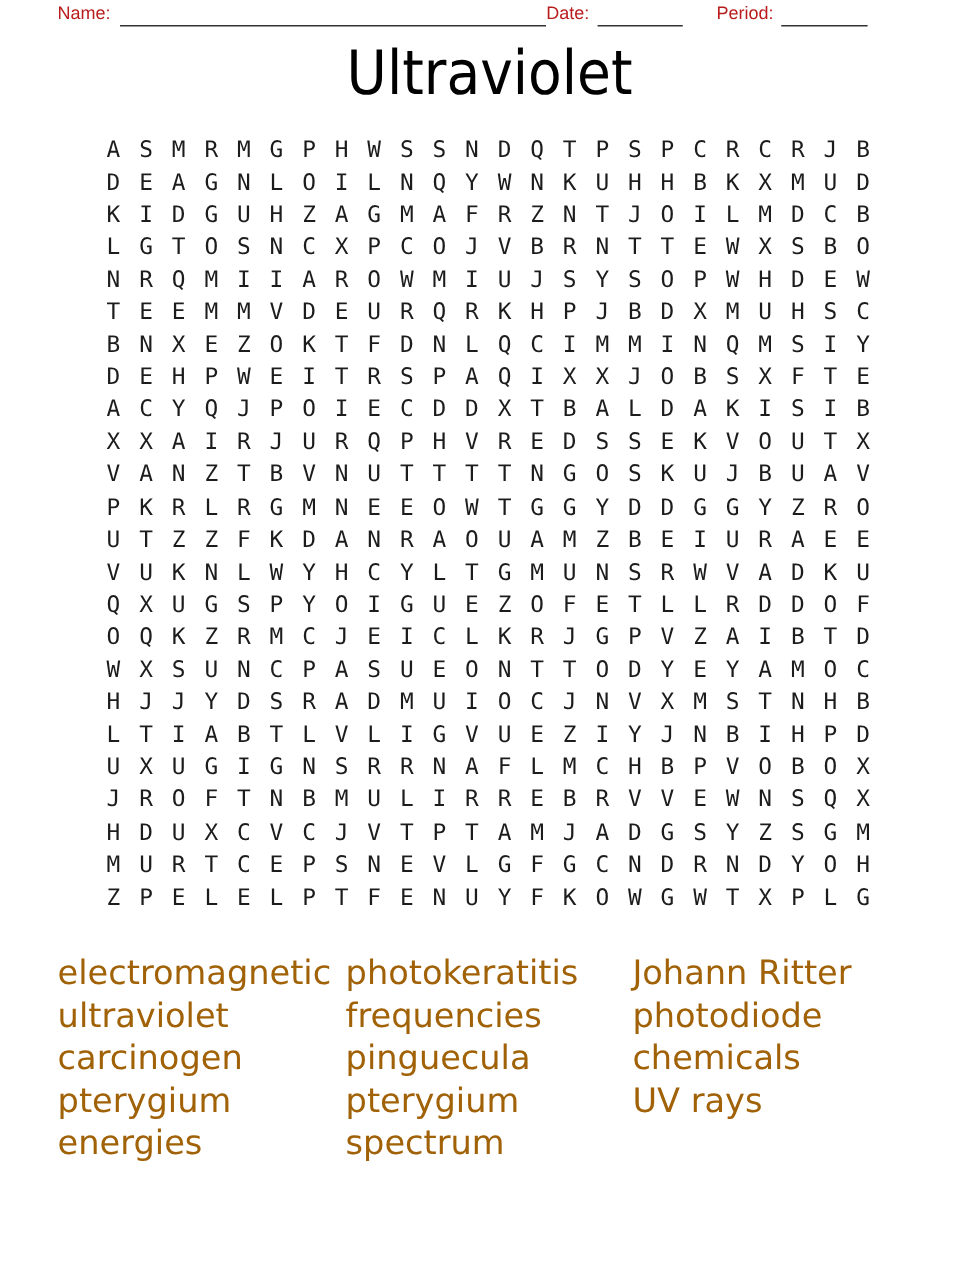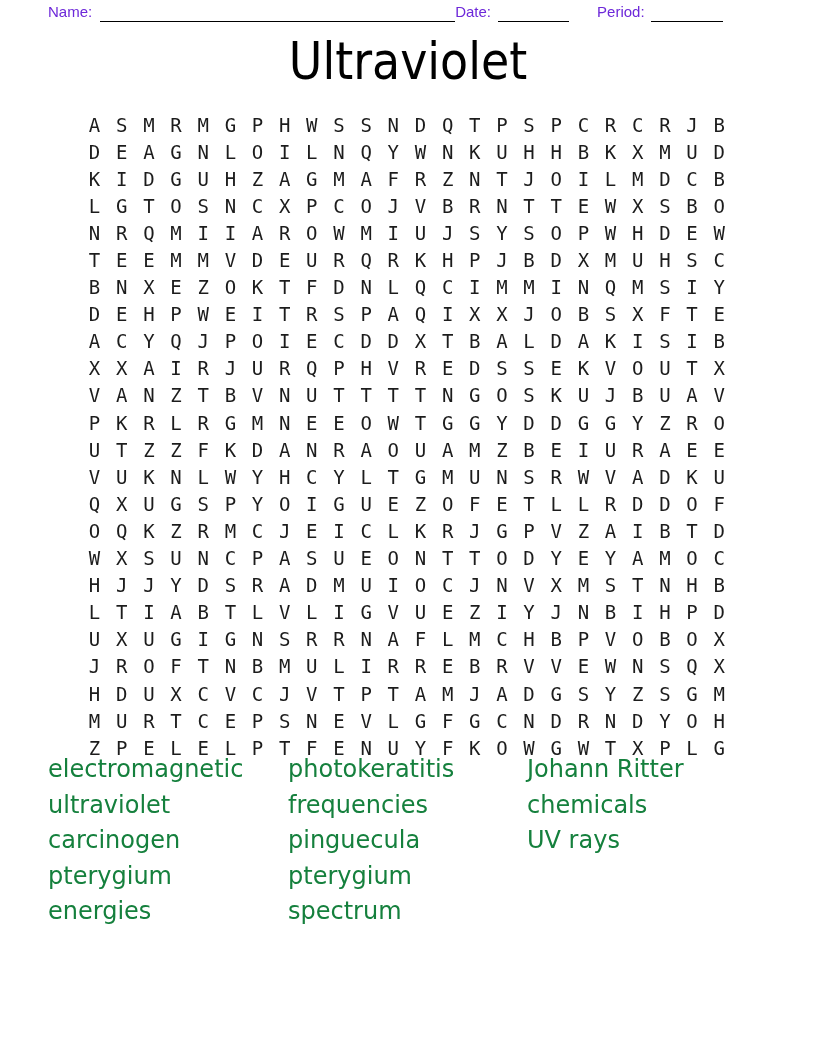--- a/index.html
+++ b/index.html
@@ -9,21 +9,21 @@
     background:#ffffff;
     color:#000;
     font-family:"DejaVu Sans", sans-serif;
     overflow:hidden;
   }
   
   .header{
     position:absolute;top:3px;left:48px;right:80px;
     display:flex;align-items:flex-end;
     font-family:"Liberation Sans", sans-serif;
-    font-size:15px;line-height:17px;color:#6d28d9;
+    font-size:15px;line-height:17px;color:#b91c1c;
   }
   .blank{
     display:inline-block;
     border-bottom:1.5px solid #000;
     height:15px;
     transform:translateY(2px);
   }
   .name-blank{width:355px;margin-left:8px;}
   .date-label{margin-left:0;}
   .date-blank{width:71px;margin-left:7px;}
@@ -45,25 +45,25 @@
     grid-auto-rows:27.1px;
     font-family:"DejaVu Sans Mono", monospace;
     font-size:19px;color:#1c1c1c;
   }
   .cell{
     display:flex;align-items:center;justify-content:center;
     width:27.17px;height:27.1px;
   }
   
   .words{
-    position:absolute;top:752px;left:48px;right:40px;
+    position:absolute;top:793px;left:48px;right:40px;
     display:grid;
     grid-template-columns:240px 239px auto;
     font-family:"DejaVu Sans", sans-serif;
-    font-size:24px;line-height:35.6px;color:#15803d;
+    font-size:28px;line-height:35.6px;color:#a16207;
   }
   .word{white-space:nowrap;}
 </style>
 </head>
 <body>
 
 <div class="page">
 
   <div class="header">
     <span>Name:</span>
@@ -665,18 +665,19 @@
       </div>
       <div class="word-col">
         <div class="word">photokeratitis</div>
         <div class="word">frequencies</div>
         <div class="word">pinguecula</div>
         <div class="word">pterygium</div>
         <div class="word">spectrum</div>
       </div>
       <div class="word-col">
         <div class="word">Johann Ritter</div>
+        <div class="word">photodiode</div>
         <div class="word">chemicals</div>
         <div class="word">UV rays</div>
       </div>
     </div>
 
 </div>
 
 </body></html>

